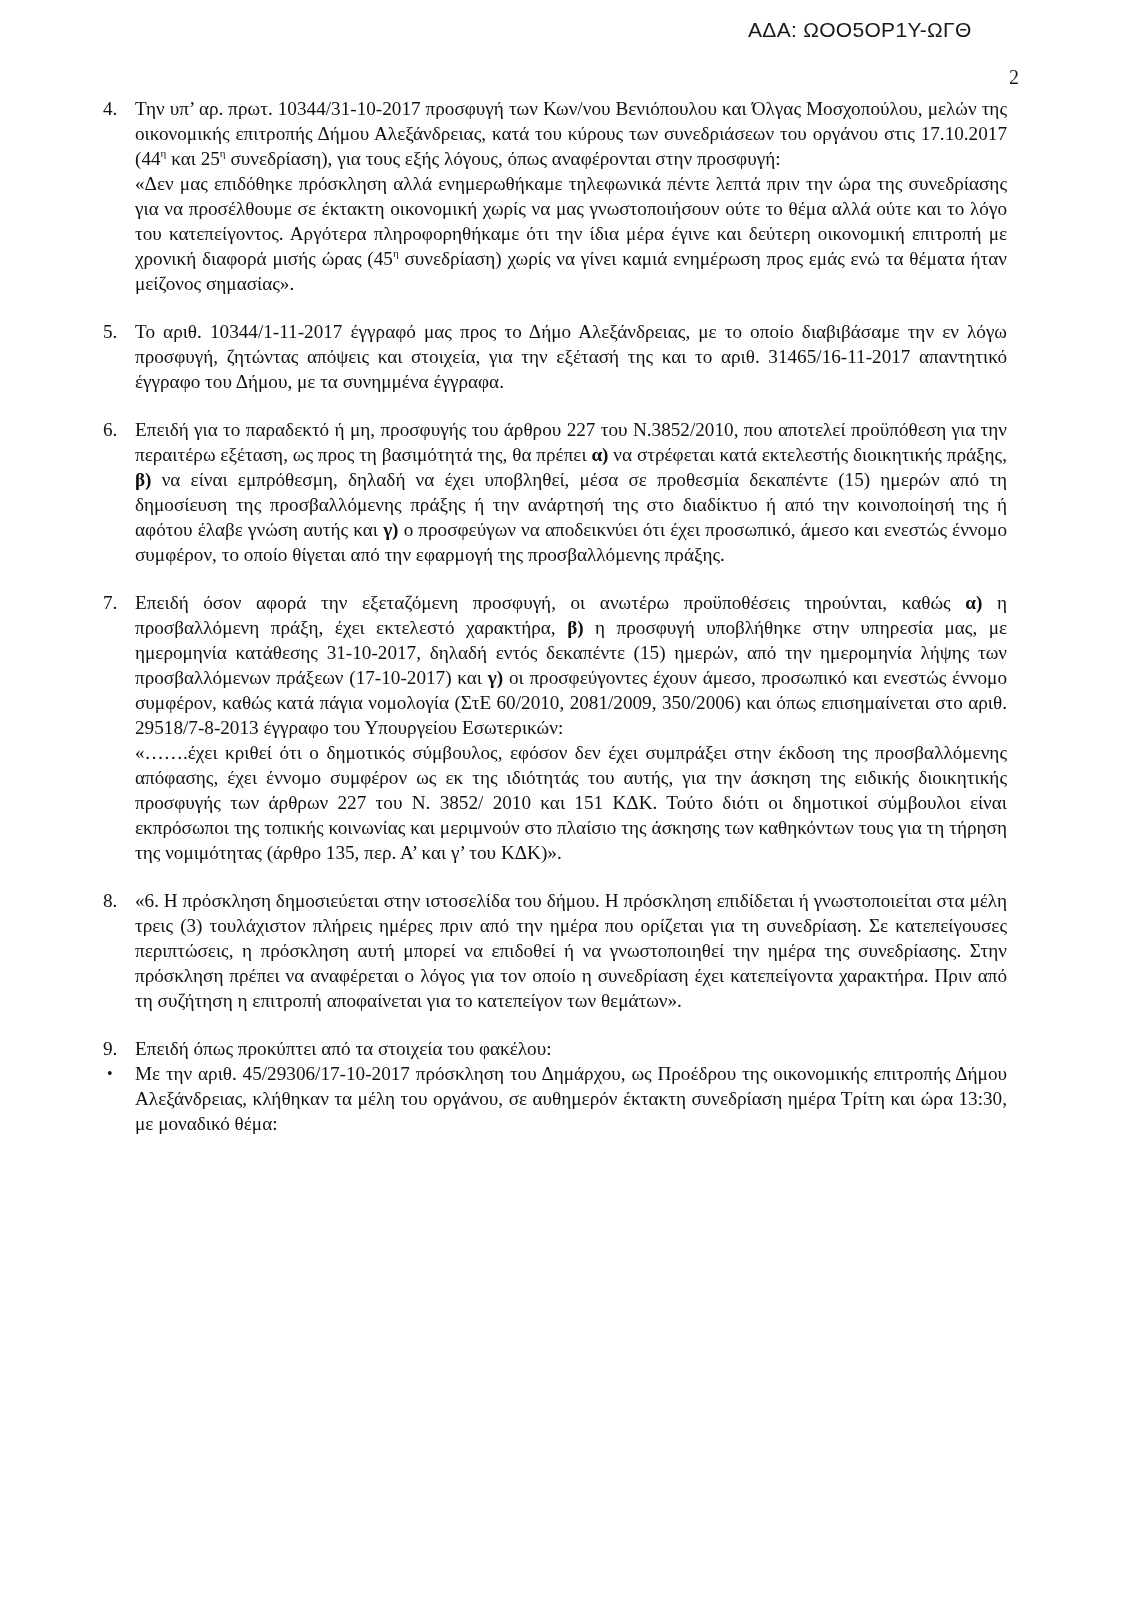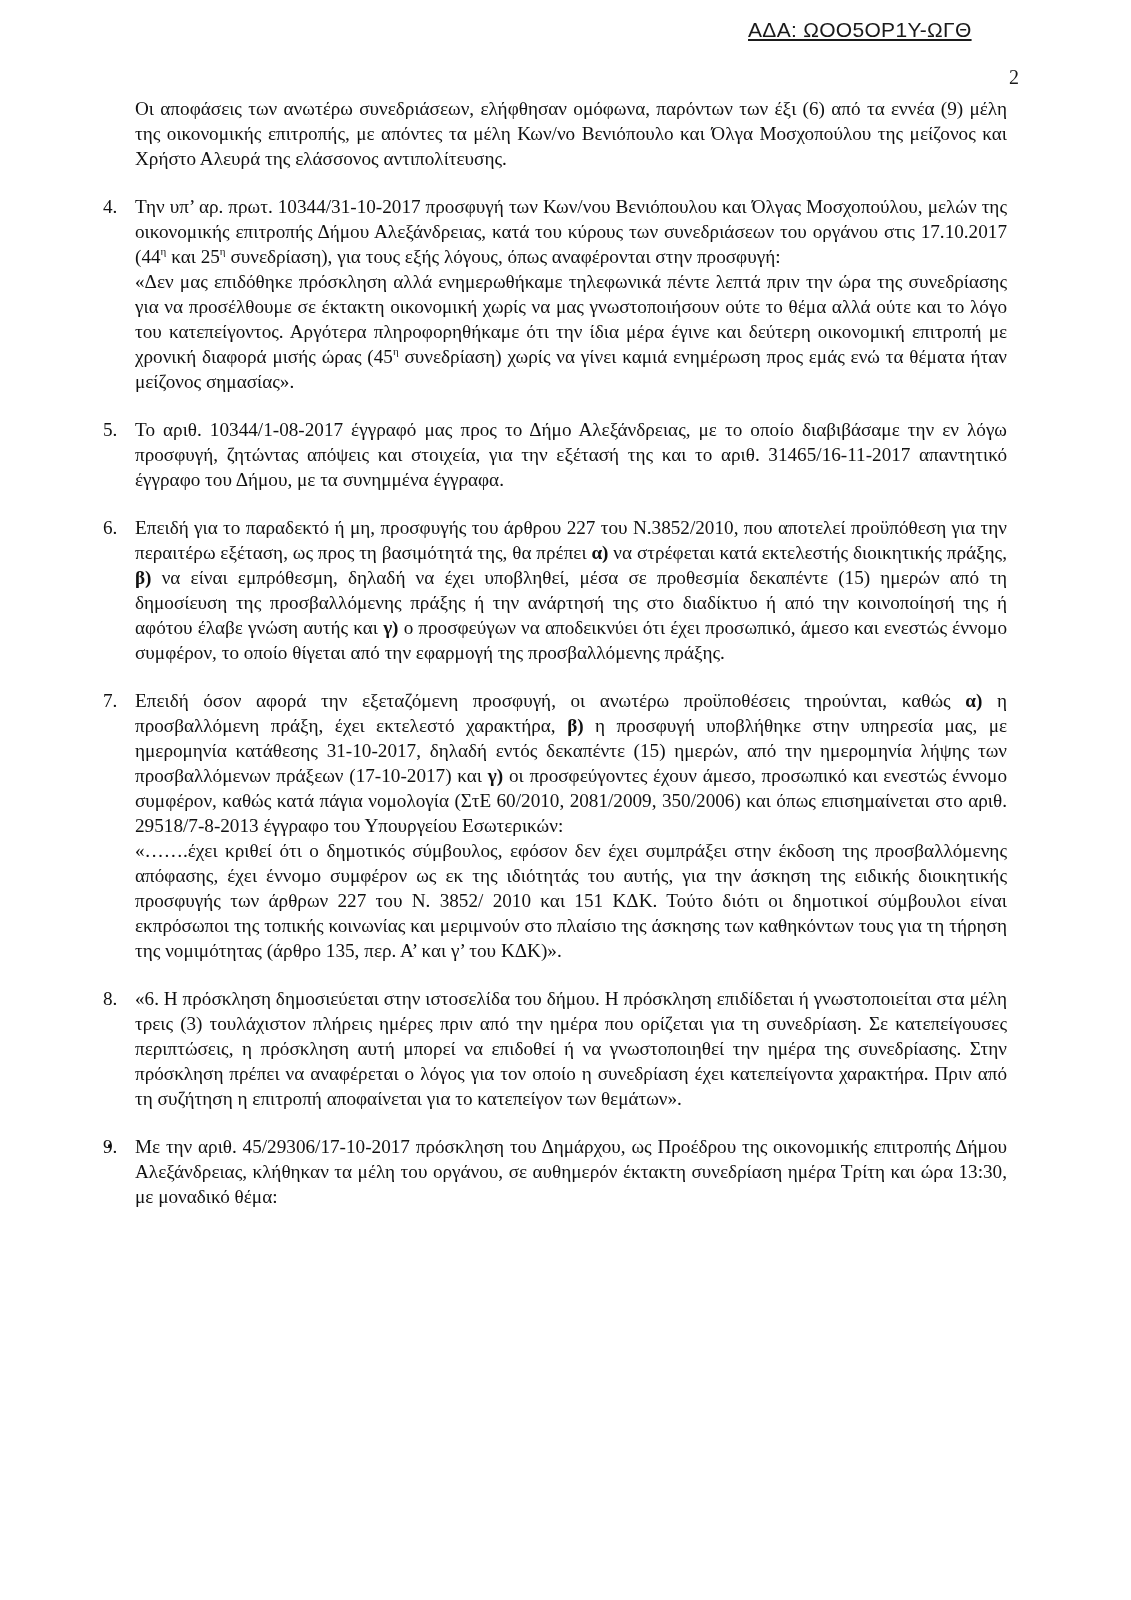--- a/index.html
+++ b/index.html
@@ -4,21 +4,21 @@
 <style>
   html, body { margin: 0; padding: 0; background: #ffffff; }
   body {
     width: 1131px; height: 1600px; position: relative; overflow: hidden;
     font-family: "Liberation Serif", "DejaVu Serif", serif;
     color: #111111;
   }
   .ada {
     position: absolute; top: 18px; left: 748px;
     font-family: "Liberation Sans", "DejaVu Sans", sans-serif;
-    font-size: 21px; color: #1a1a1a; letter-spacing: 0.3px; text-decoration: underline;
+    font-size: 21px; color: #1a1a1a; letter-spacing: 0.3px;
   }
   .pagenum {
     position: absolute; top: 66px; left: 1009px;
     font-size: 20px; color: #1a1a1a;
   }
   .content {
     position: absolute; top: 96px; left: 135px; width: 872px;
     font-size: 19.2px; line-height: 25px; text-align: justify;
   }
   p { margin: 0; }
@@ -32,50 +32,50 @@
   .sub { margin-bottom: 0; }
 </style>
 </head>
 <body>
 
 <div class="ada">ΑΔΑ: ΩΟΟ5ΟΡ1Υ-ΩΓΘ</div>
 <div class="pagenum">2</div>
 
 <div class="content">
 
-  <p class="block">Οι αποφάσεις των ανωτέρω συνεδριάσεων, ελήφθησαν ομόφωνα, παρόντων των έξι (6) από τα εννέα (9) μέλη της οικονομικής επιτροπής, με απόντες τα μέλη Κων/νο Βενιόπουλο και Όλγα Μοσχοπούλου της μείζονος και Χρήστο Αλευρά της ελάσσονος αντιπολίτευσης.</p>
 
   <div class="item">
     <span class="num">4.</span>
     <p><span>Την υπ’ αρ. πρωτ. 10344/31-10-2017 προσφυγή των Κων/νου Βενιόπουλου και Όλγας Μοσχοπούλου, μελών της οικονομικής επιτροπής Δήμου Αλεξάνδρειας, κατά του κύρους των συνεδριάσεων του οργάνου  στις 17.10.2017 (44</span><sup>η</sup><span> και 25</span><sup>η</sup><span>  συνεδρίαση), για τους εξής λόγους, όπως αναφέρονται στην προσφυγή:</span></p>
     <p class="quote"><span>«Δεν μας επιδόθηκε πρόσκληση αλλά ενημερωθήκαμε τηλεφωνικά πέντε λεπτά πριν την ώρα της συνεδρίασης για να προσέλθουμε σε έκτακτη οικονομική χωρίς να μας γνωστοποιήσουν ούτε το θέμα αλλά ούτε και το λόγο του κατεπείγοντος. Αργότερα πληροφορηθήκαμε ότι την ίδια μέρα έγινε και δεύτερη οικονομική επιτροπή με χρονική διαφορά μισής ώρας (45</span><sup>η</sup><span> συνεδρίαση) χωρίς να γίνει καμιά ενημέρωση προς εμάς ενώ τα θέματα ήταν μείζονος σημασίας».</span></p>
   </div>
 
   <div class="item">
     <span class="num">5.</span>
-    <p>Το αριθ. 10344/1-08-2017 έγγραφό μας προς το Δήμο Αλεξάνδρειας, με το οποίο διαβιβάσαμε την εν λόγω προσφυγή, ζητώντας απόψεις και στοιχεία, για την εξέτασή της και το αριθ. 31465/16-11-2017 απαντητικό έγγραφο του Δήμου, με τα συνημμένα έγγραφα.</p>
+    <p>Το αριθ. 10344/1-11-2017 έγγραφό μας προς το Δήμο Αλεξάνδρειας, με το οποίο διαβιβάσαμε την εν λόγω προσφυγή, ζητώντας απόψεις και στοιχεία, για την εξέτασή της και το αριθ. 31465/16-11-2017 απαντητικό έγγραφο του Δήμου, με τα συνημμένα έγγραφα.</p>
   </div>
 
   <div class="item">
     <span class="num">6.</span>
     <p><span>Επειδή για το παραδεκτό ή μη, προσφυγής του άρθρου 227 του Ν.3852/2010, που αποτελεί προϋπόθεση για την περαιτέρω εξέταση, ως προς τη βασιμότητά της,  θα πρέπει </span><b>α)</b><span> να στρέφεται κατά εκτελεστής διοικητικής πράξης, </span><b>β)</b><span> να είναι εμπρόθεσμη, δηλαδή να έχει υποβληθεί, μέσα σε προθεσμία δεκαπέντε (15) ημερών από τη δημοσίευση της προσβαλλόμενης πράξης ή την ανάρτησή της στο διαδίκτυο ή από την κοινοποίησή της ή αφότου έλαβε γνώση αυτής και </span><b>γ)</b><span> ο προσφεύγων να αποδεικνύει ότι έχει προσωπικό, άμεσο και ενεστώς έννομο συμφέρον, το οποίο θίγεται από την εφαρμογή της προσβαλλόμενης πράξης.</span></p>
   </div>
 
   <div class="item">
     <span class="num">7.</span>
     <p><span>Επειδή όσον αφορά την εξεταζόμενη προσφυγή, οι ανωτέρω προϋποθέσεις τηρούνται, καθώς </span><b>α)</b><span> η προσβαλλόμενη πράξη, έχει εκτελεστό χαρακτήρα, </span><b>β)</b><span> η προσφυγή υποβλήθηκε στην υπηρεσία μας, με ημερομηνία κατάθεσης 31-10-2017, δηλαδή εντός δεκαπέντε (15) ημερών, από την ημερομηνία λήψης των προσβαλλόμενων πράξεων (17-10-2017) και </span><b>γ)</b><span> οι προσφεύγοντες έχουν άμεσο, προσωπικό και ενεστώς έννομο συμφέρον, καθώς κατά πάγια νομολογία (ΣτΕ 60/2010, 2081/2009, 350/2006) και όπως επισημαίνεται στο αριθ. 29518/7-8-2013 έγγραφο του Υπουργείου Εσωτερικών:</span></p>
     <p class="quote">«…….έχει κριθεί ότι ο δημοτικός σύμβουλος, εφόσον δεν έχει συμπράξει στην έκδοση της προσβαλλόμενης απόφασης, έχει έννομο συμφέρον ως εκ της ιδιότητάς του αυτής, για την άσκηση της ειδικής διοικητικής προσφυγής των άρθρων 227 του Ν. 3852/ 2010 και 151 ΚΔΚ. Τούτο διότι οι δημοτικοί σύμβουλοι είναι εκπρόσωποι της τοπικής κοινωνίας και μεριμνούν στο πλαίσιο της άσκησης των καθηκόντων τους για τη τήρηση της νομιμότητας (άρθρο 135, περ. Α’ και γ’ του ΚΔΚ)».</p>
   </div>
 
   <div class="item">
     <span class="num">8.</span>
     <p class="quote">«6. Η πρόσκληση δημοσιεύεται στην ιστοσελίδα του δήμου. Η πρόσκληση επιδίδεται ή γνωστοποιείται στα μέλη τρεις (3) τουλάχιστον πλήρεις ημέρες πριν από την ημέρα που ορίζεται για τη συνεδρίαση. Σε κατεπείγουσες περιπτώσεις, η πρόσκληση αυτή μπορεί να επιδοθεί ή να γνωστοποιηθεί την ημέρα της συνεδρίασης. Στην πρόσκληση πρέπει να αναφέρεται ο λόγος για τον οποίο η συνεδρίαση έχει κατεπείγοντα χαρακτήρα. Πριν από τη συζήτηση η επιτροπή αποφαίνεται για το κατεπείγον των θεμάτων».</p>
   </div>
 
   <div class="item sub">
     <span class="num">9.</span>
+    <p>Επειδή όπως προκύπτει από τα στοιχεία του φακέλου:</p>
     <div style="position:relative;">
       <span class="bullet">•</span>
       <p>Με την αριθ. 45/29306/17-10-2017 πρόσκληση του Δημάρχου, ως Προέδρου της οικονομικής επιτροπής Δήμου Αλεξάνδρειας, κλήθηκαν τα μέλη του οργάνου, σε αυθημερόν έκτακτη συνεδρίαση ημέρα Τρίτη και ώρα 13:30, με μοναδικό θέμα:</p>
     </div>
   </div>
 
 </div>
 
 </body></html>

